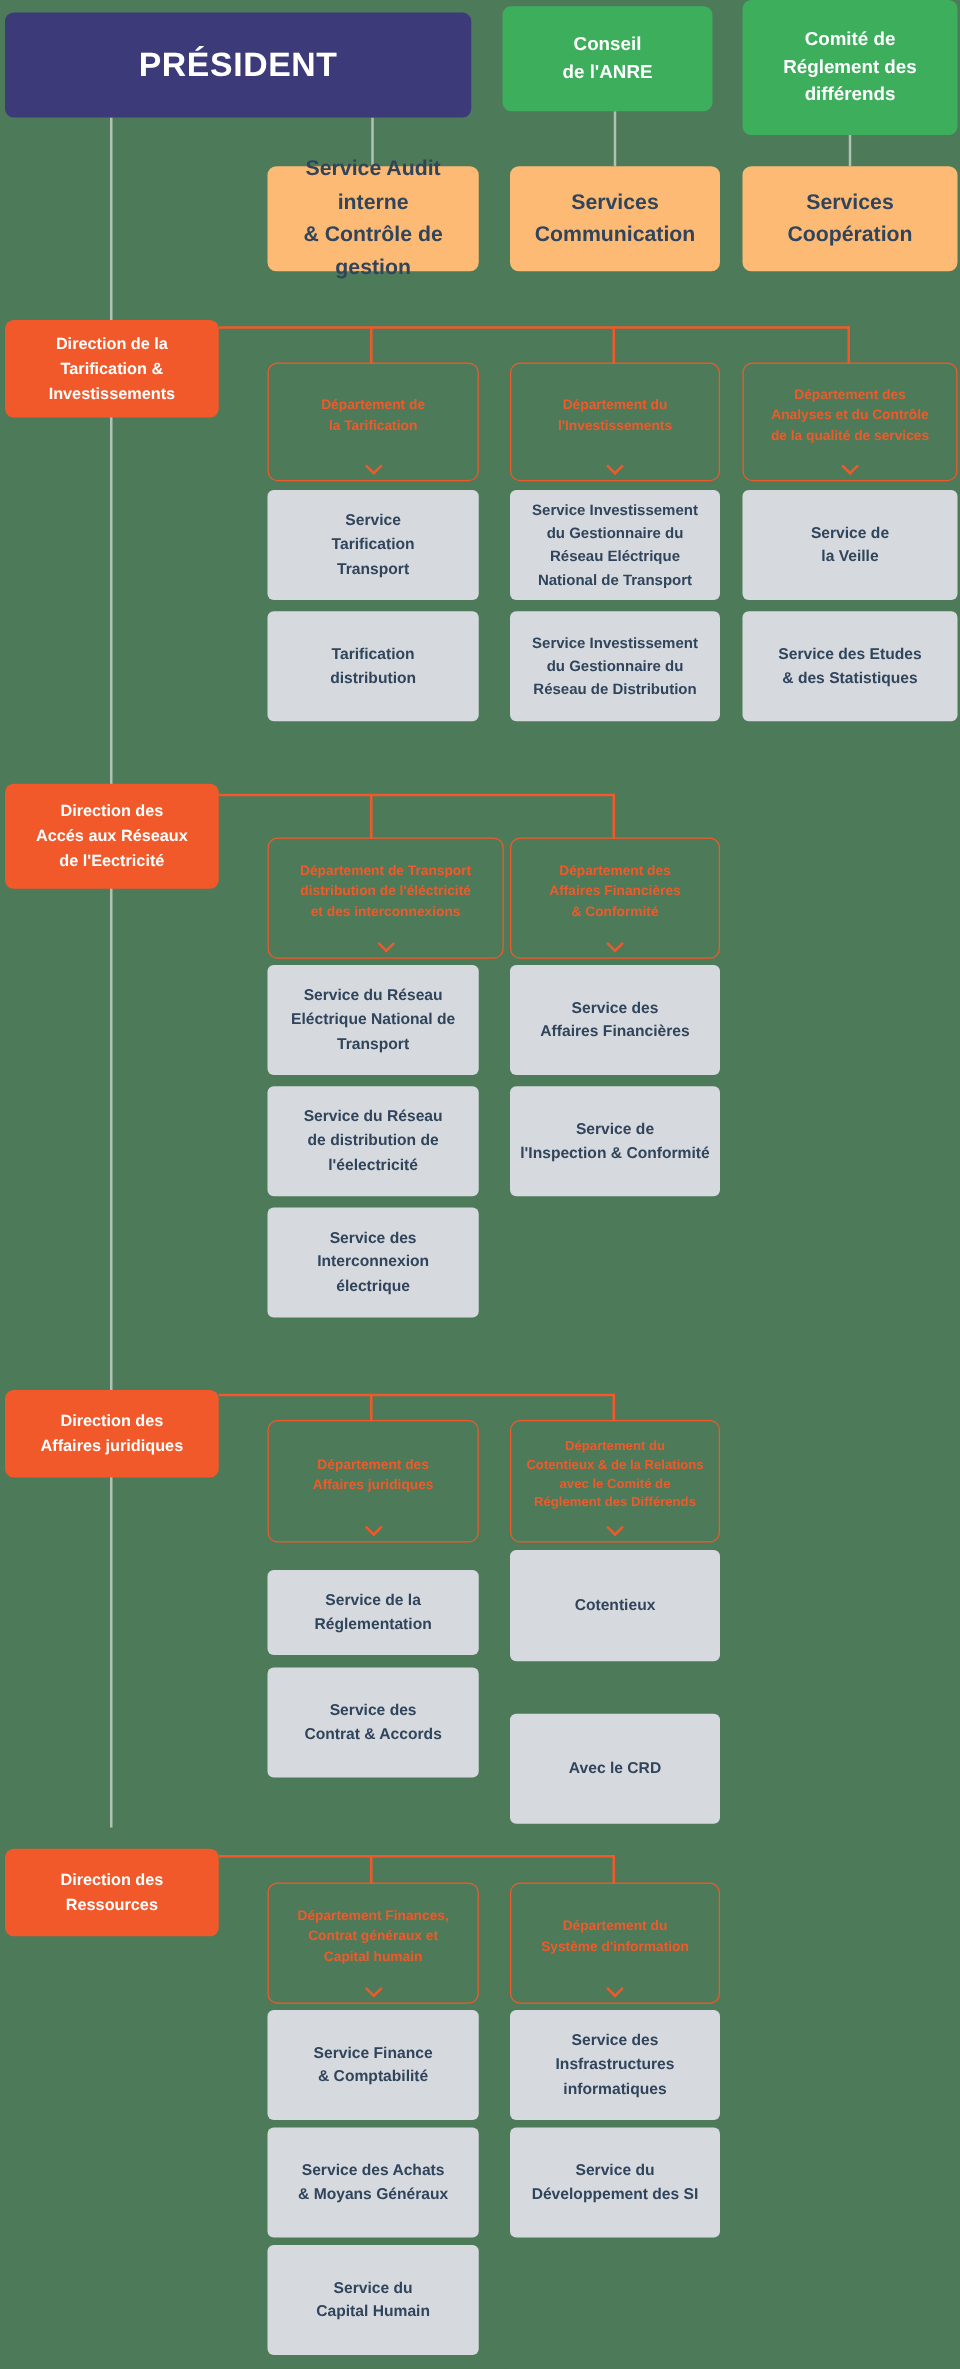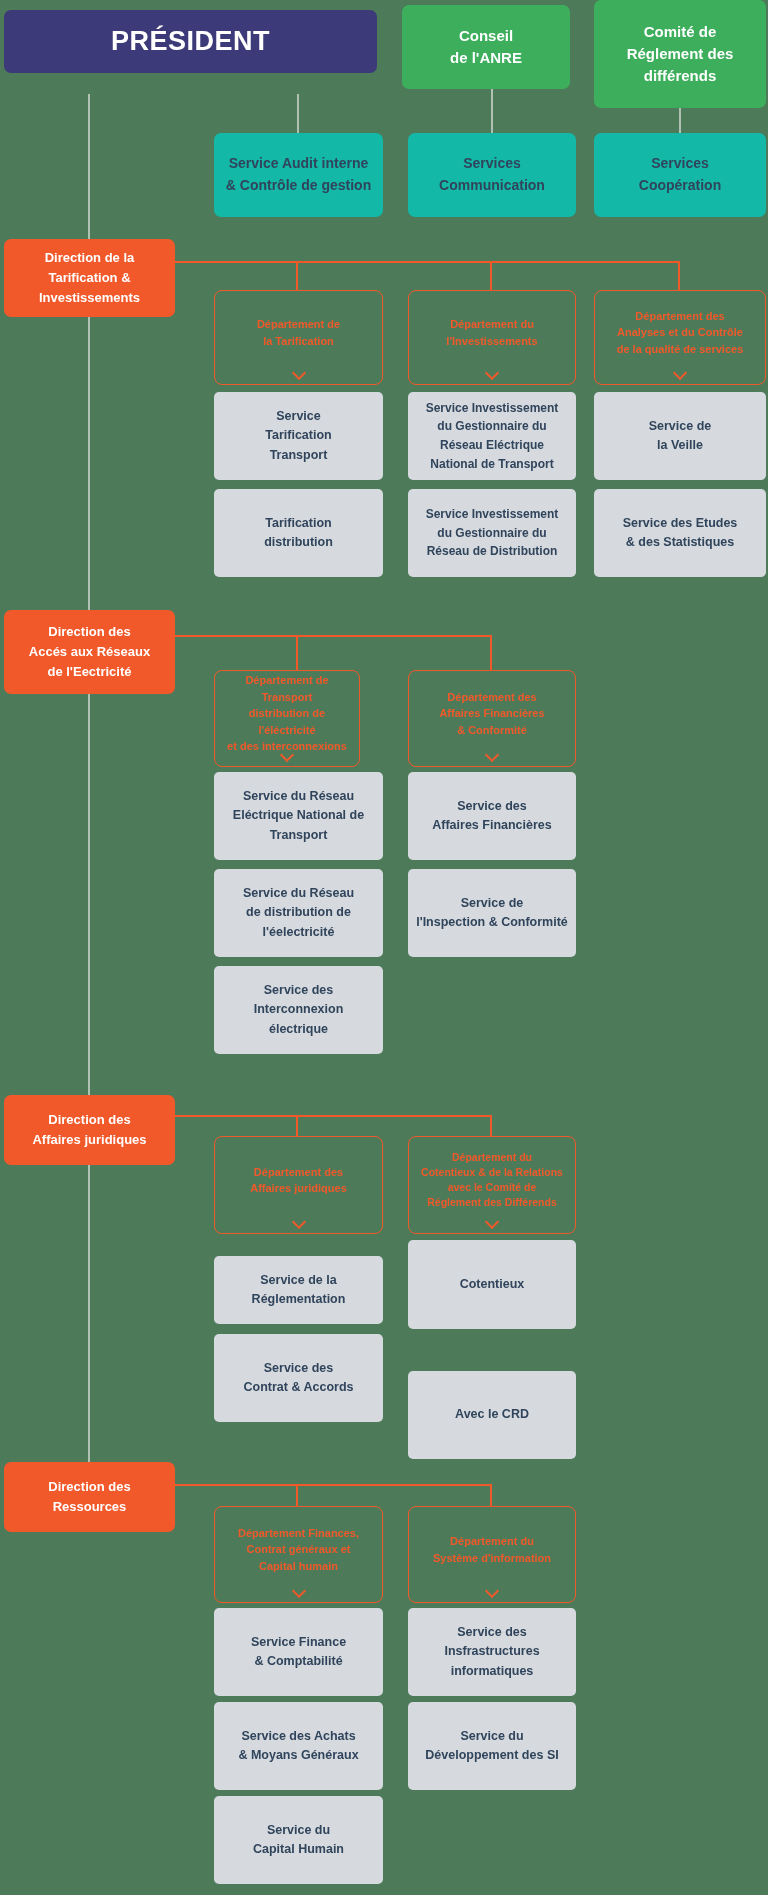--- a/index.html
+++ b/index.html
@@ -10,22 +10,22 @@
   }
   .box {
     position:absolute; box-sizing:border-box;
     display:flex; align-items:center; justify-content:center;
     text-align:center; font-weight:700; border-radius:7px;
     white-space:pre-line;
   }
   .box span { white-space:pre-line; }
   .president { background:#3c3a78; color:#ffffff; font-size:27px; letter-spacing:.5px; }
   .greenbox  { background:#3cae5c; color:#ffffff; font-size:15px; line-height:1.45; }
-  .whitebox  { background:#14b8a6; color:#30445c; font-size:14px; line-height:1.55; }
-  .dirbox    { background:#f1592a; color:#ffffff; font-size:13px; line-height:1.55; }
+  .whitebox  { background:#fdba74; color:#30445c; font-size:17px; line-height:1.55; }
+  .dirbox    { background:#f1592a; color:#ffffff; font-size:13px; line-height:1.55;margin-top:17px; }
   .dept {
     border:1.5px solid #f1592a; color:#f1592a; background:transparent;
     font-size:11px; line-height:1.5; padding:4px 4px 14px 4px; border-radius:8px;
   }
   .dept.xs { font-size:10.5px; line-height:1.45; }
   .svc { background:#d6dade; color:#30445c; font-size:12.5px; line-height:1.55; border-radius:5px; padding:2px; }
   .line { position:absolute; }
   .gline { background:rgba(228,234,229,0.65); }
   .oline { background:#f1592a; }
   .chev {
@@ -54,21 +54,21 @@
   <div class="line oline" style="left:490px;top:635px;width:2px;height:36px"></div>
 
   <div class="line oline" style="left:175px;top:1115px;width:316px;height:2px"></div>
   <div class="line oline" style="left:296px;top:1115px;width:2px;height:22px"></div>
   <div class="line oline" style="left:490px;top:1115px;width:2px;height:22px"></div>
 
   <div class="line oline" style="left:175px;top:1484px;width:316px;height:2px"></div>
   <div class="line oline" style="left:296px;top:1484px;width:2px;height:23px"></div>
   <div class="line oline" style="left:490px;top:1484px;width:2px;height:23px"></div>
 
-  <div class="box president" style="left:4px;top:10px;width:373px;height:63px">PRÉSIDENT</div>
+  <div class="box president" style="left:4px;top:10px;width:373px;height:84px">PRÉSIDENT</div>
   <div class="box greenbox" style="left:402px;top:5px;width:168px;height:84px">Conseil
 de l'ANRE</div>
   <div class="box greenbox" style="left:594px;top:0px;width:172px;height:108px">Comité de
 Réglement des
 différends</div>
 
   <div class="box whitebox" style="left:214px;top:133px;width:169px;height:84px">Service Audit interne
 &amp; Contrôle de gestion</div>
   <div class="box whitebox" style="left:408px;top:133px;width:168px;height:84px">Services
 Communication</div>
@@ -110,21 +110,21 @@
   <div class="box svc" style="left:408px;top:489px;width:168px;height:88px;font-size:12px">Service Investissement
 du Gestionnaire du
 Réseau de Distribution</div>
   <div class="box svc" style="left:594px;top:489px;width:172px;height:88px">Service des Etudes
 &amp; des Statistiques</div>
 
   <div class="box dirbox" style="left:4px;top:610px;width:171px;height:84px">Direction des
 Accés aux Réseaux
 de l'Eectricité</div>
 
-  <div class="box dept" style="left:214px;top:670px;width:146px;height:97px">
+  <div class="box dept" style="left:214px;top:670px;width:189px;height:97px">
     <span>Département de Transport
 distribution de l'éléctricité
 et des interconnexions</span>
     <span class="chev"></span>
   </div>
   <div class="box dept" style="left:408px;top:670px;width:168px;height:97px">
     <span>Département des
 Affaires Financières
 &amp; Conformité</span>
     <span class="chev"></span>

